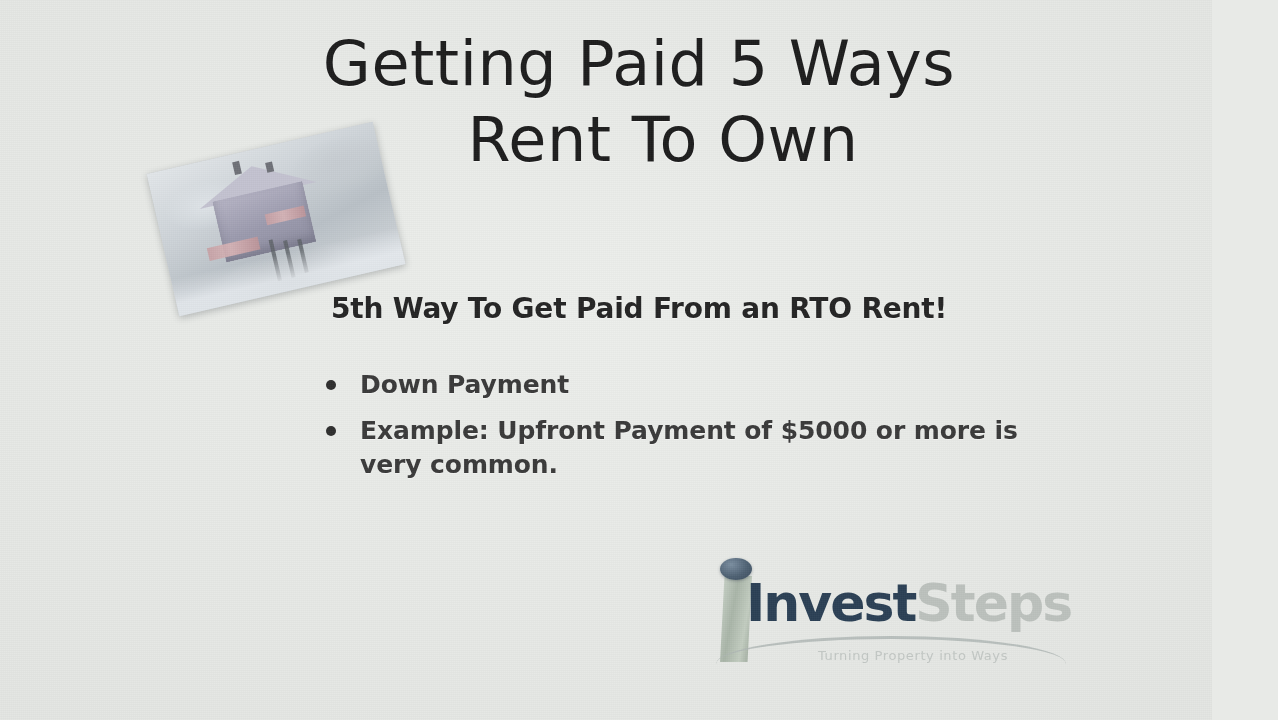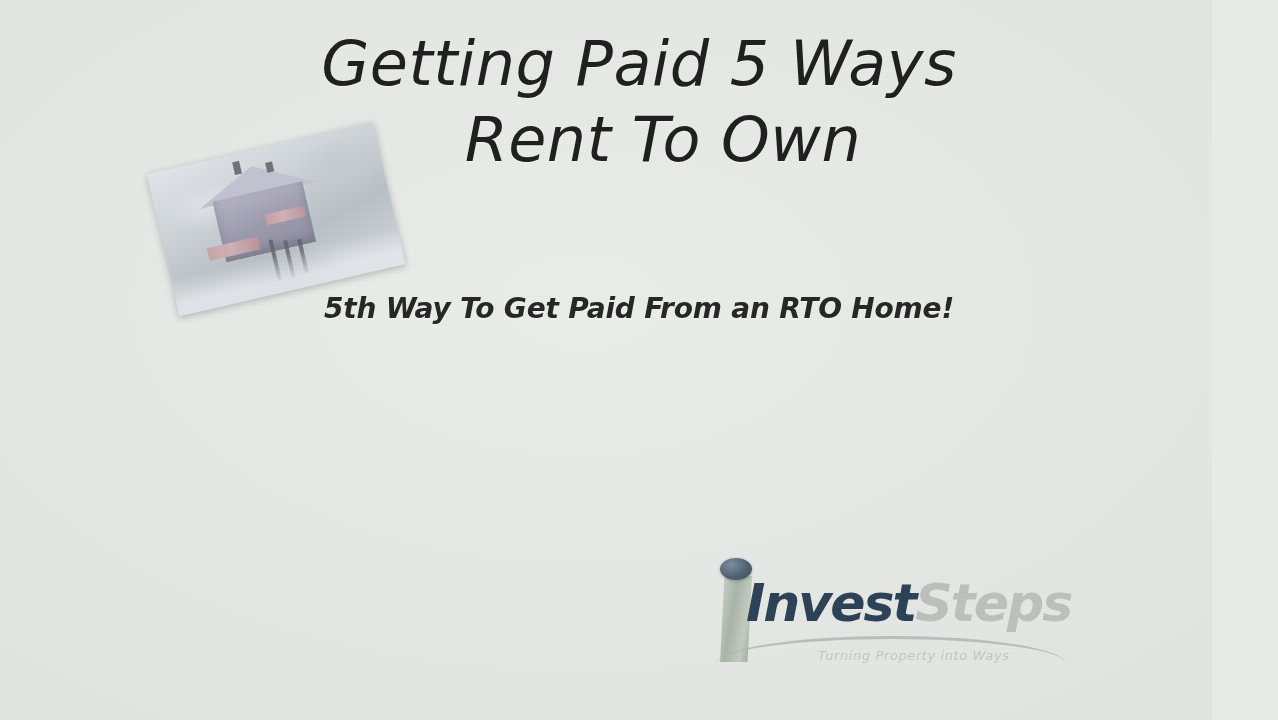--- a/index.html
+++ b/index.html
@@ -13,21 +13,20 @@
     background: #e8eae7;
     font-family: "Liberation Sans", sans-serif;
   }
 
   #slide {
     position: relative;
     width: 1212px;
     height: 720px;
     background:
       radial-gradient(ellipse 900px 520px at 48% 42%, #eceeeb 0%, #e7e9e6 55%, #e3e5e2 100%);
-    font-style: italic;
   }
 
   
   #grain {
     position: absolute;
     inset: 0;
     pointer-events: none;
     opacity: .5;
     background-image:
       repeating-linear-gradient(0deg, rgba(255,255,255,.035) 0 1px, rgba(0,0,0,.022) 1px 2px),
@@ -291,22 +290,32 @@
       <div class="house"></div>
       <div class="brick b1"></div>
       <div class="brick b2"></div>
       <div class="post p1"></div>
       <div class="post p2"></div>
       <div class="post p3"></div>
       <div class="snow"></div>
     </div>
   </div>
 
-  <div id="subtitle">5th Way To Get Paid From an RTO Home!</div>
-
+  <div id="subtitle">5th Way To Get Paid From an RTO Rent!</div>
+
+  <div id="bullets">
+    <div class="bullet-row">
+      <span class="bullet-dot"></span>
+      <span class="bullet-text">Down Payment</span>
+    </div>
+    <div class="bullet-row">
+      <span class="bullet-dot"></span>
+      <span class="bullet-text">Example: Upfront Payment of $5000 or more is very common.</span>
+    </div>
+  </div>
 
   <div id="logo">
     <div class="pillar"></div>
     <div class="pillar-dot"></div>
     <div class="wordmark">
       <span class="w-invest">Invest</span><span class="w-steps">Steps</span>
     </div>
     <div class="swoosh"></div>
     <div class="tagline">Turning Property into Ways</div>
   </div>

